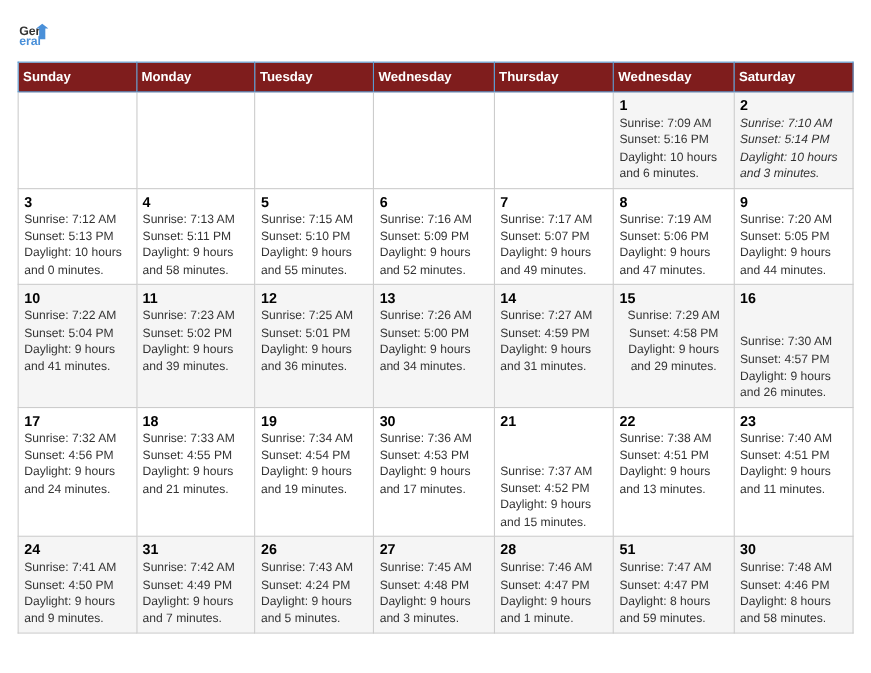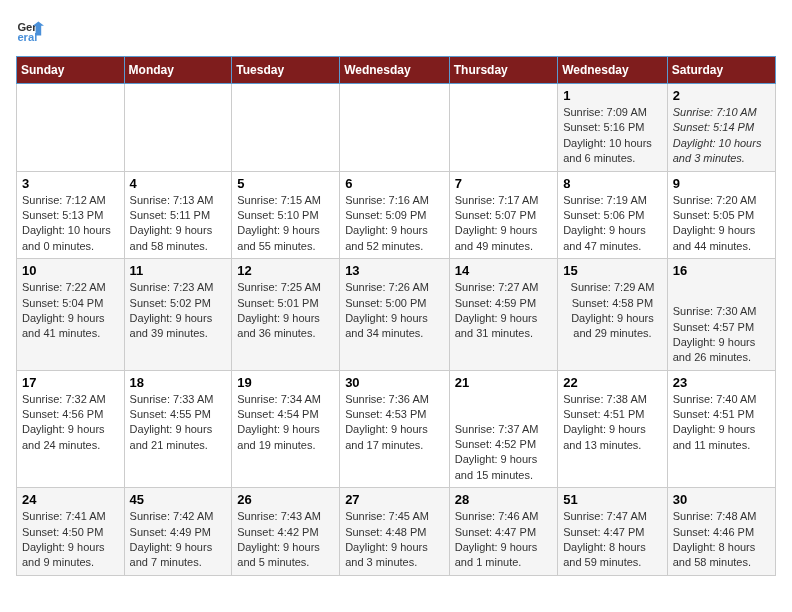--- a/index.html
+++ b/index.html
@@ -291,30 +291,30 @@
       </tr>
       <tr>
         <td>
           <span class="day-num">24</span>
           <div class="day-info" style="white-space: pre-line;">Sunrise: 7:41 AM
 Sunset: 4:50 PM
 Daylight: 9 hours
 and 9 minutes.</div>
         </td>
         <td>
-          <span class="day-num">45</span>
+          <span class="day-num">31</span>
           <div class="day-info" style="white-space: pre-line;">Sunrise: 7:42 AM
 Sunset: 4:49 PM
 Daylight: 9 hours
 and 7 minutes.</div>
         </td>
         <td>
           <span class="day-num">26</span>
           <div class="day-info" style="white-space: pre-line;">Sunrise: 7:43 AM
-Sunset: 4:42 PM
+Sunset: 4:24 PM
 Daylight: 9 hours
 and 5 minutes.</div>
         </td>
         <td>
           <span class="day-num">27</span>
           <div class="day-info" style="white-space: pre-line;">Sunrise: 7:45 AM
 Sunset: 4:48 PM
 Daylight: 9 hours
 and 3 minutes.</div>
         </td>

